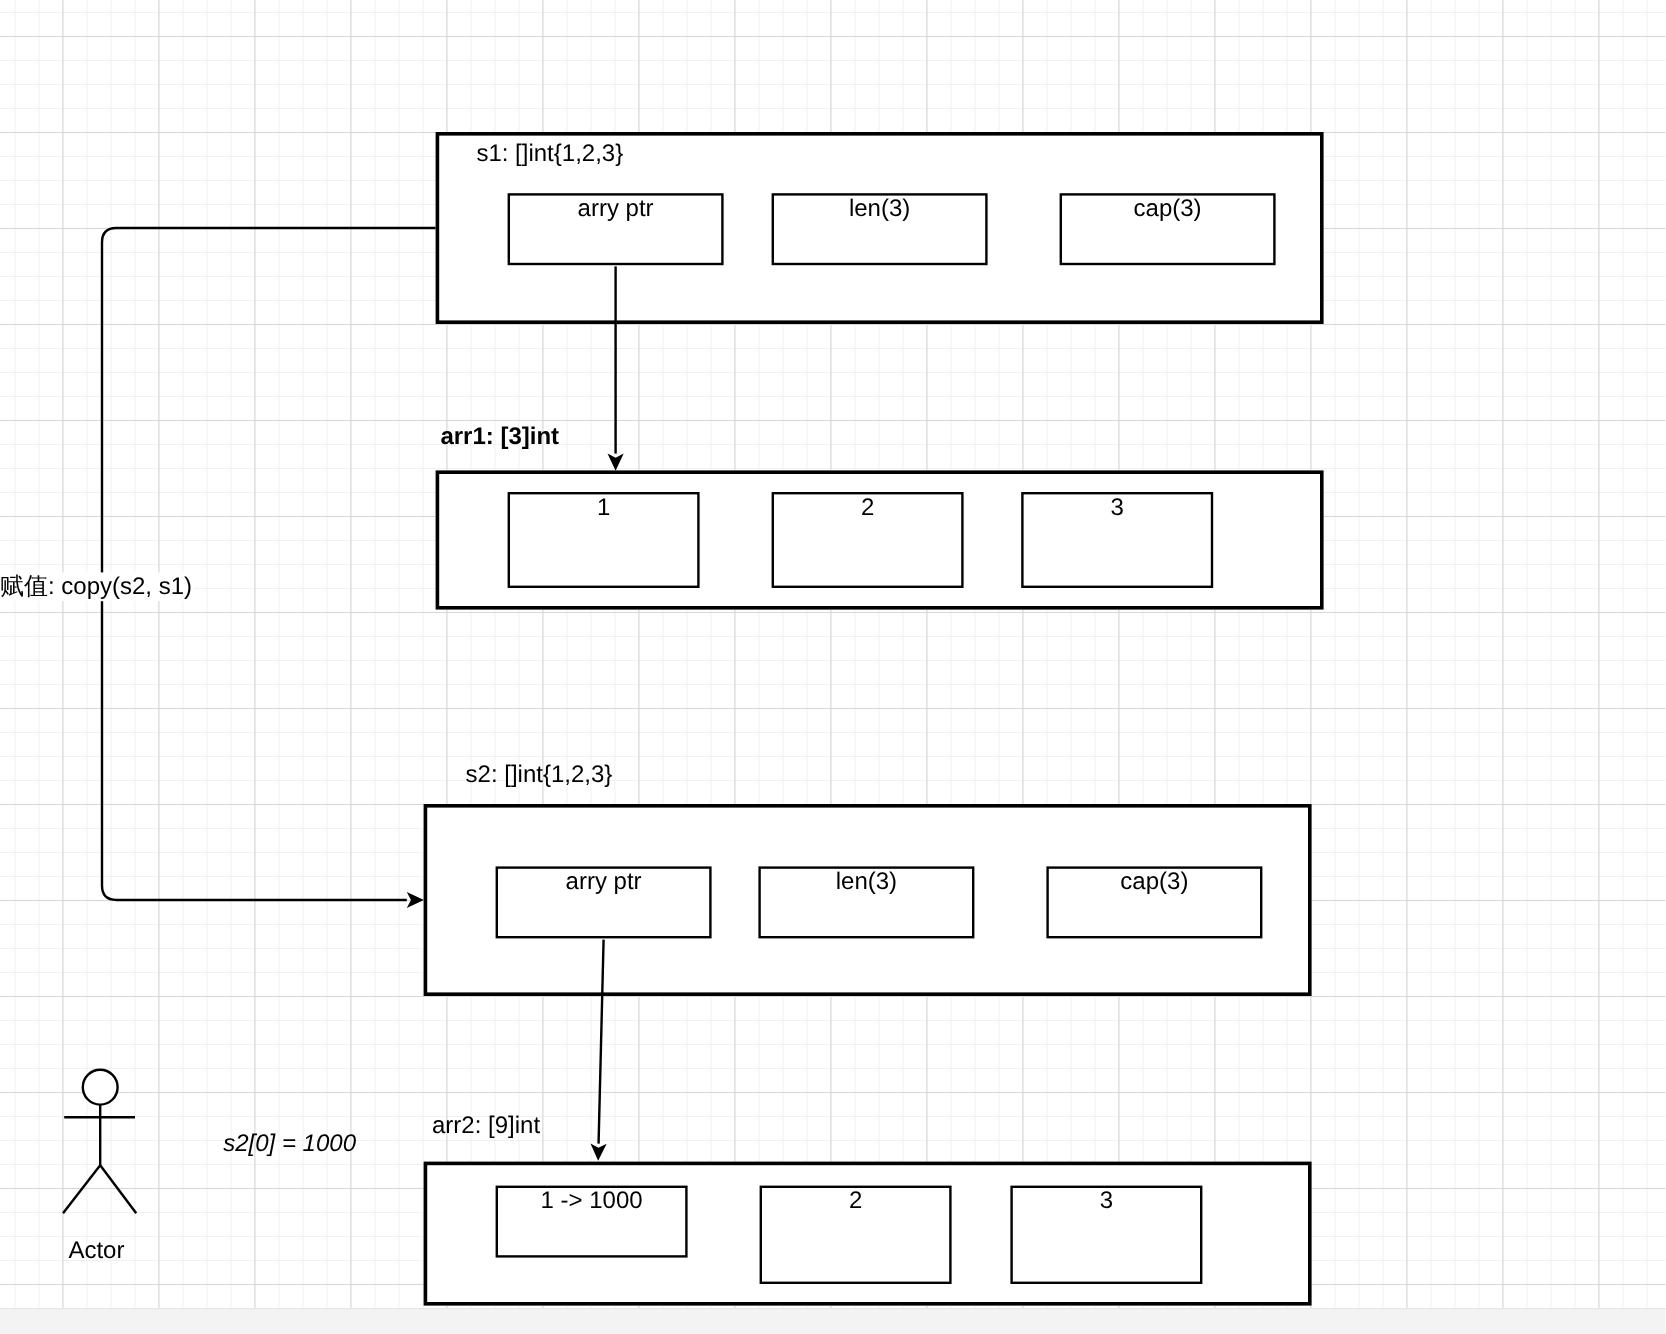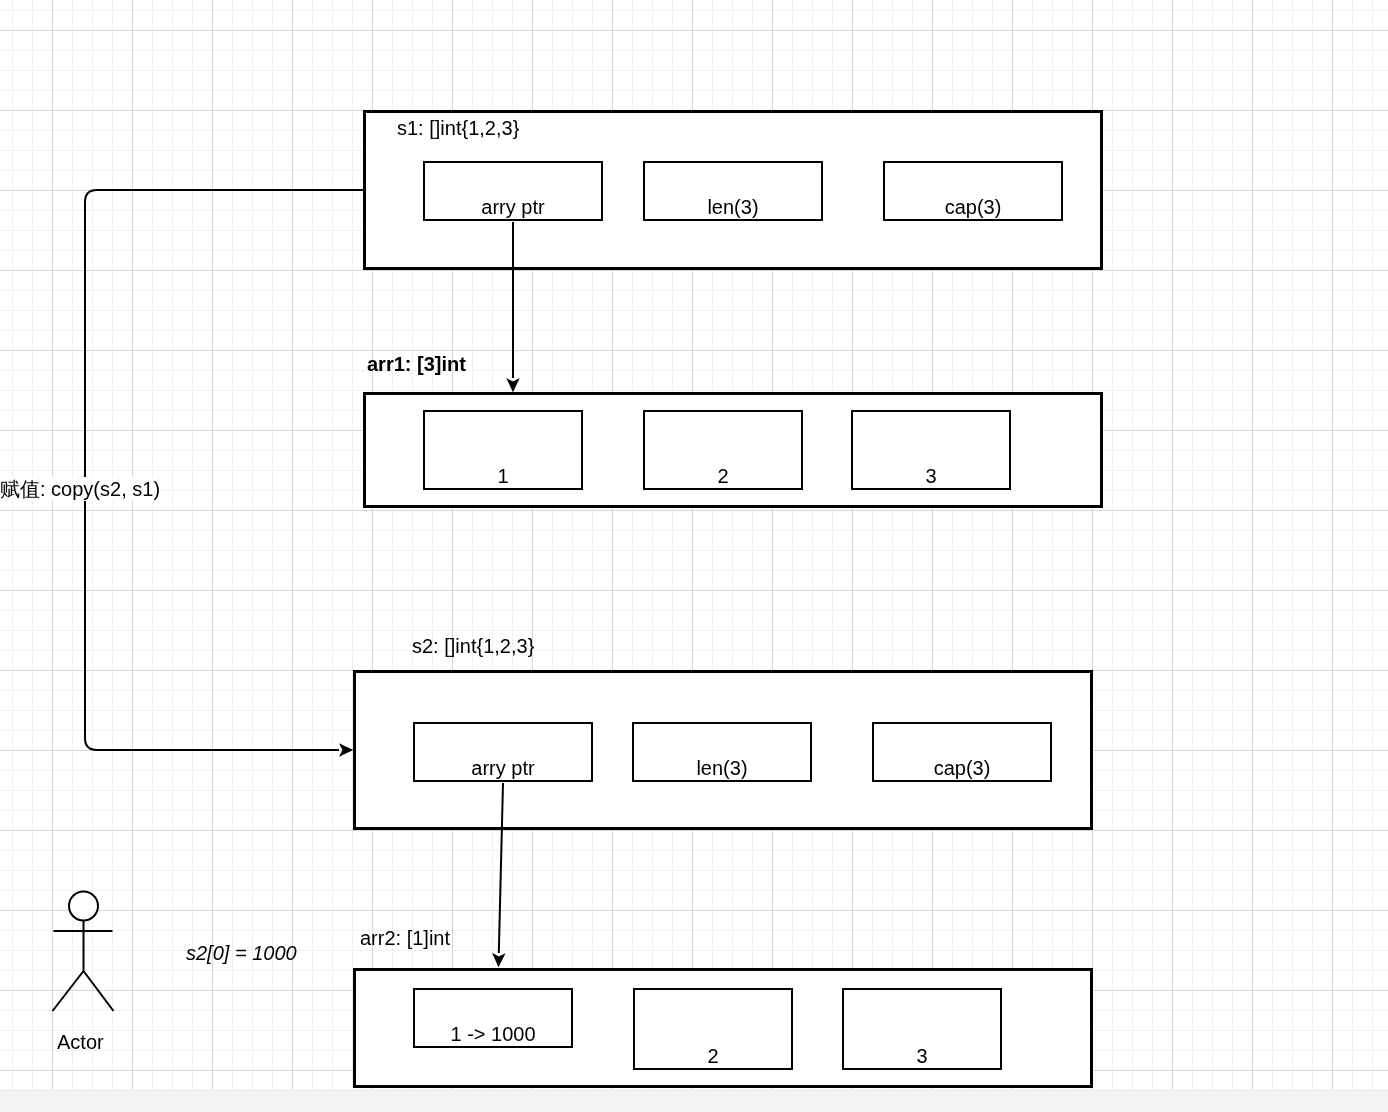--- a/index.html
+++ b/index.html
@@ -26,21 +26,21 @@
     background: #ffffff;
     border: 3px solid #000;
     box-sizing: border-box;
     z-index: 1;
   }
   .cell {
     position: absolute;
     background: #ffffff;
     border: 2px solid #000;
     box-sizing: border-box;
-    display: flex; align-items: flex-end; justify-content: center;
+    display: flex; align-items: flex-start; justify-content: center;
     font-size: 20px;
     z-index: 2;
   }
   .title {
     position: absolute;
     font-size: 20px;
     white-space: nowrap;
     line-height: 24px;
     z-index: 4;
   }
@@ -91,35 +91,35 @@
     </div>
     <div class="cell" style="left:643px; top:410px; width:160px; height:80px;">
       <span>2</span>
     </div>
     <div class="cell" style="left:851px; top:410px; width:160px; height:80px;">
       <span>3</span>
     </div>
   </div>
 
   <div>
-    <div class="title" style="left:388px; top:634px;margin-left:24px;">s2: []int{1,2,3}</div>
+    <div class="title" style="left:388px; top:634px;">s2: []int{1,2,3}</div>
     <div class="outer-box" style="left:353px; top:670px; width:740px; height:160px;"></div>
     <div class="cell" style="left:413px; top:722px; width:180px; height:60px;">
       <span>arry ptr</span>
     </div>
     <div class="cell" style="left:632px; top:722px; width:180px; height:60px;">
       <span>len(3)</span>
     </div>
     <div class="cell" style="left:872px; top:722px; width:180px; height:60px;">
       <span>cap(3)</span>
     </div>
   </div>
 
   <div>
-    <div class="title" style="left:360px; top:926px;">arr2: [1]int</div>
+    <div class="title" style="left:360px; top:926px;">arr2: [9]int</div>
     <div class="outer-box" style="left:353px; top:968px; width:740px; height:120px;"></div>
     <div class="cell" style="left:413px; top:988px; width:160px; height:60px;">
       <span>1 -&gt; 1000</span>
     </div>
     <div class="cell" style="left:633px; top:988px; width:160px; height:82px;">
       <span>2</span>
     </div>
     <div class="cell" style="left:842px; top:988px; width:160px; height:82px;">
       <span>3</span>
     </div>

